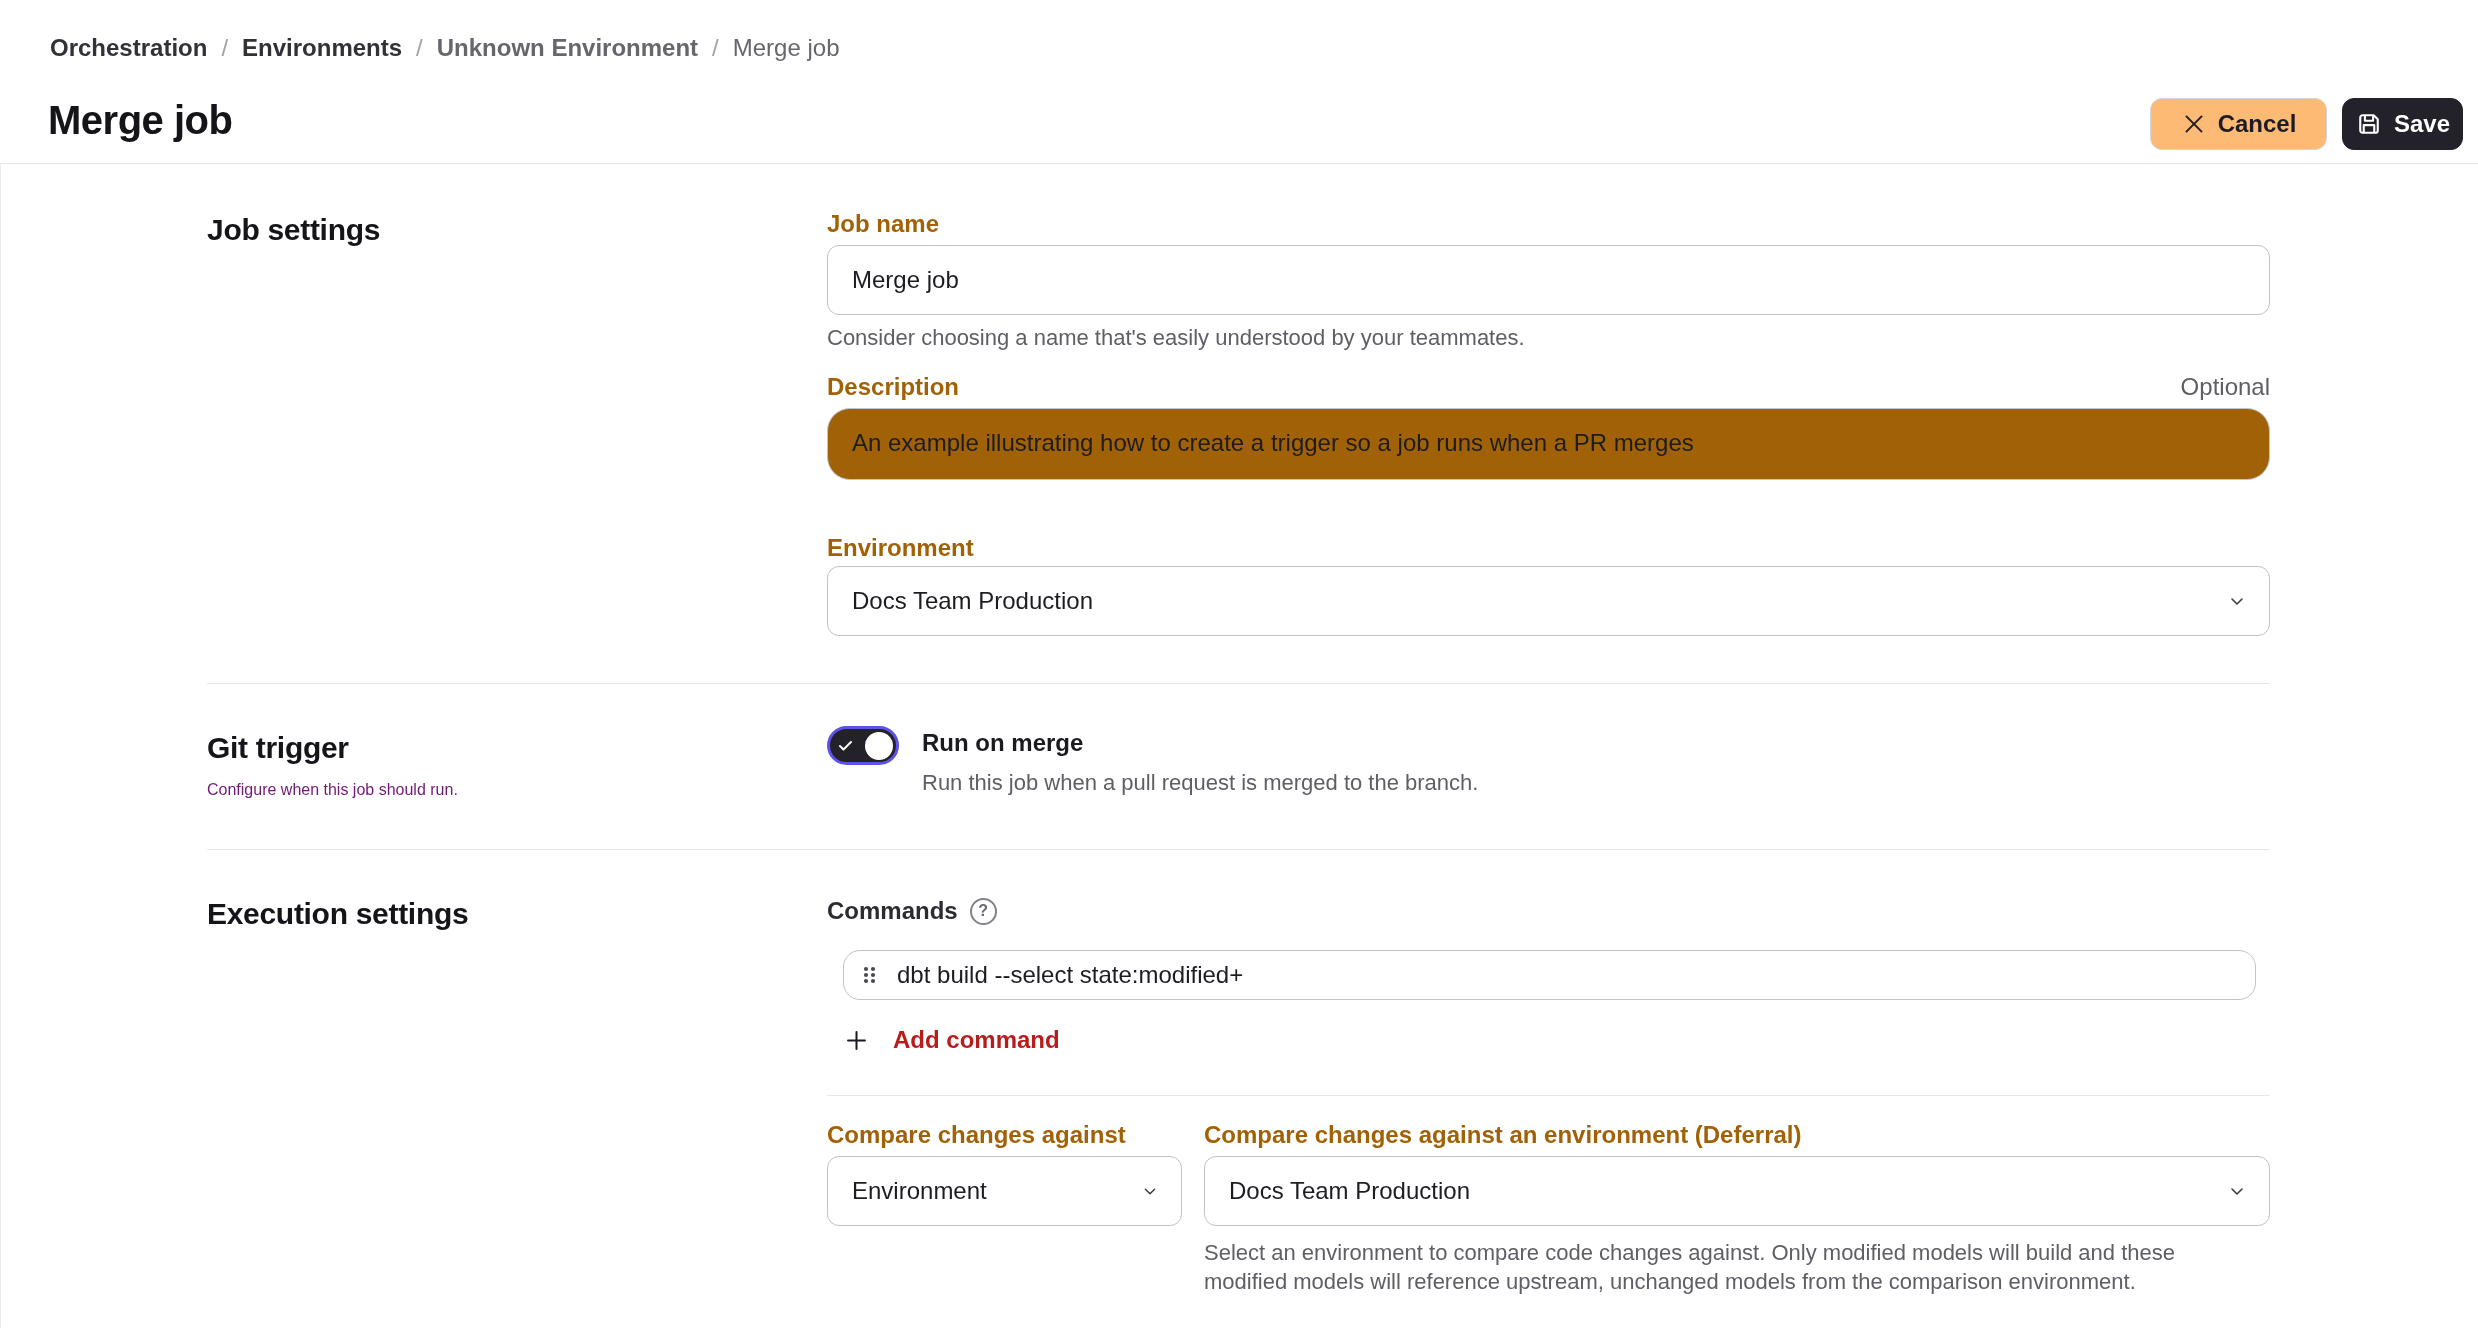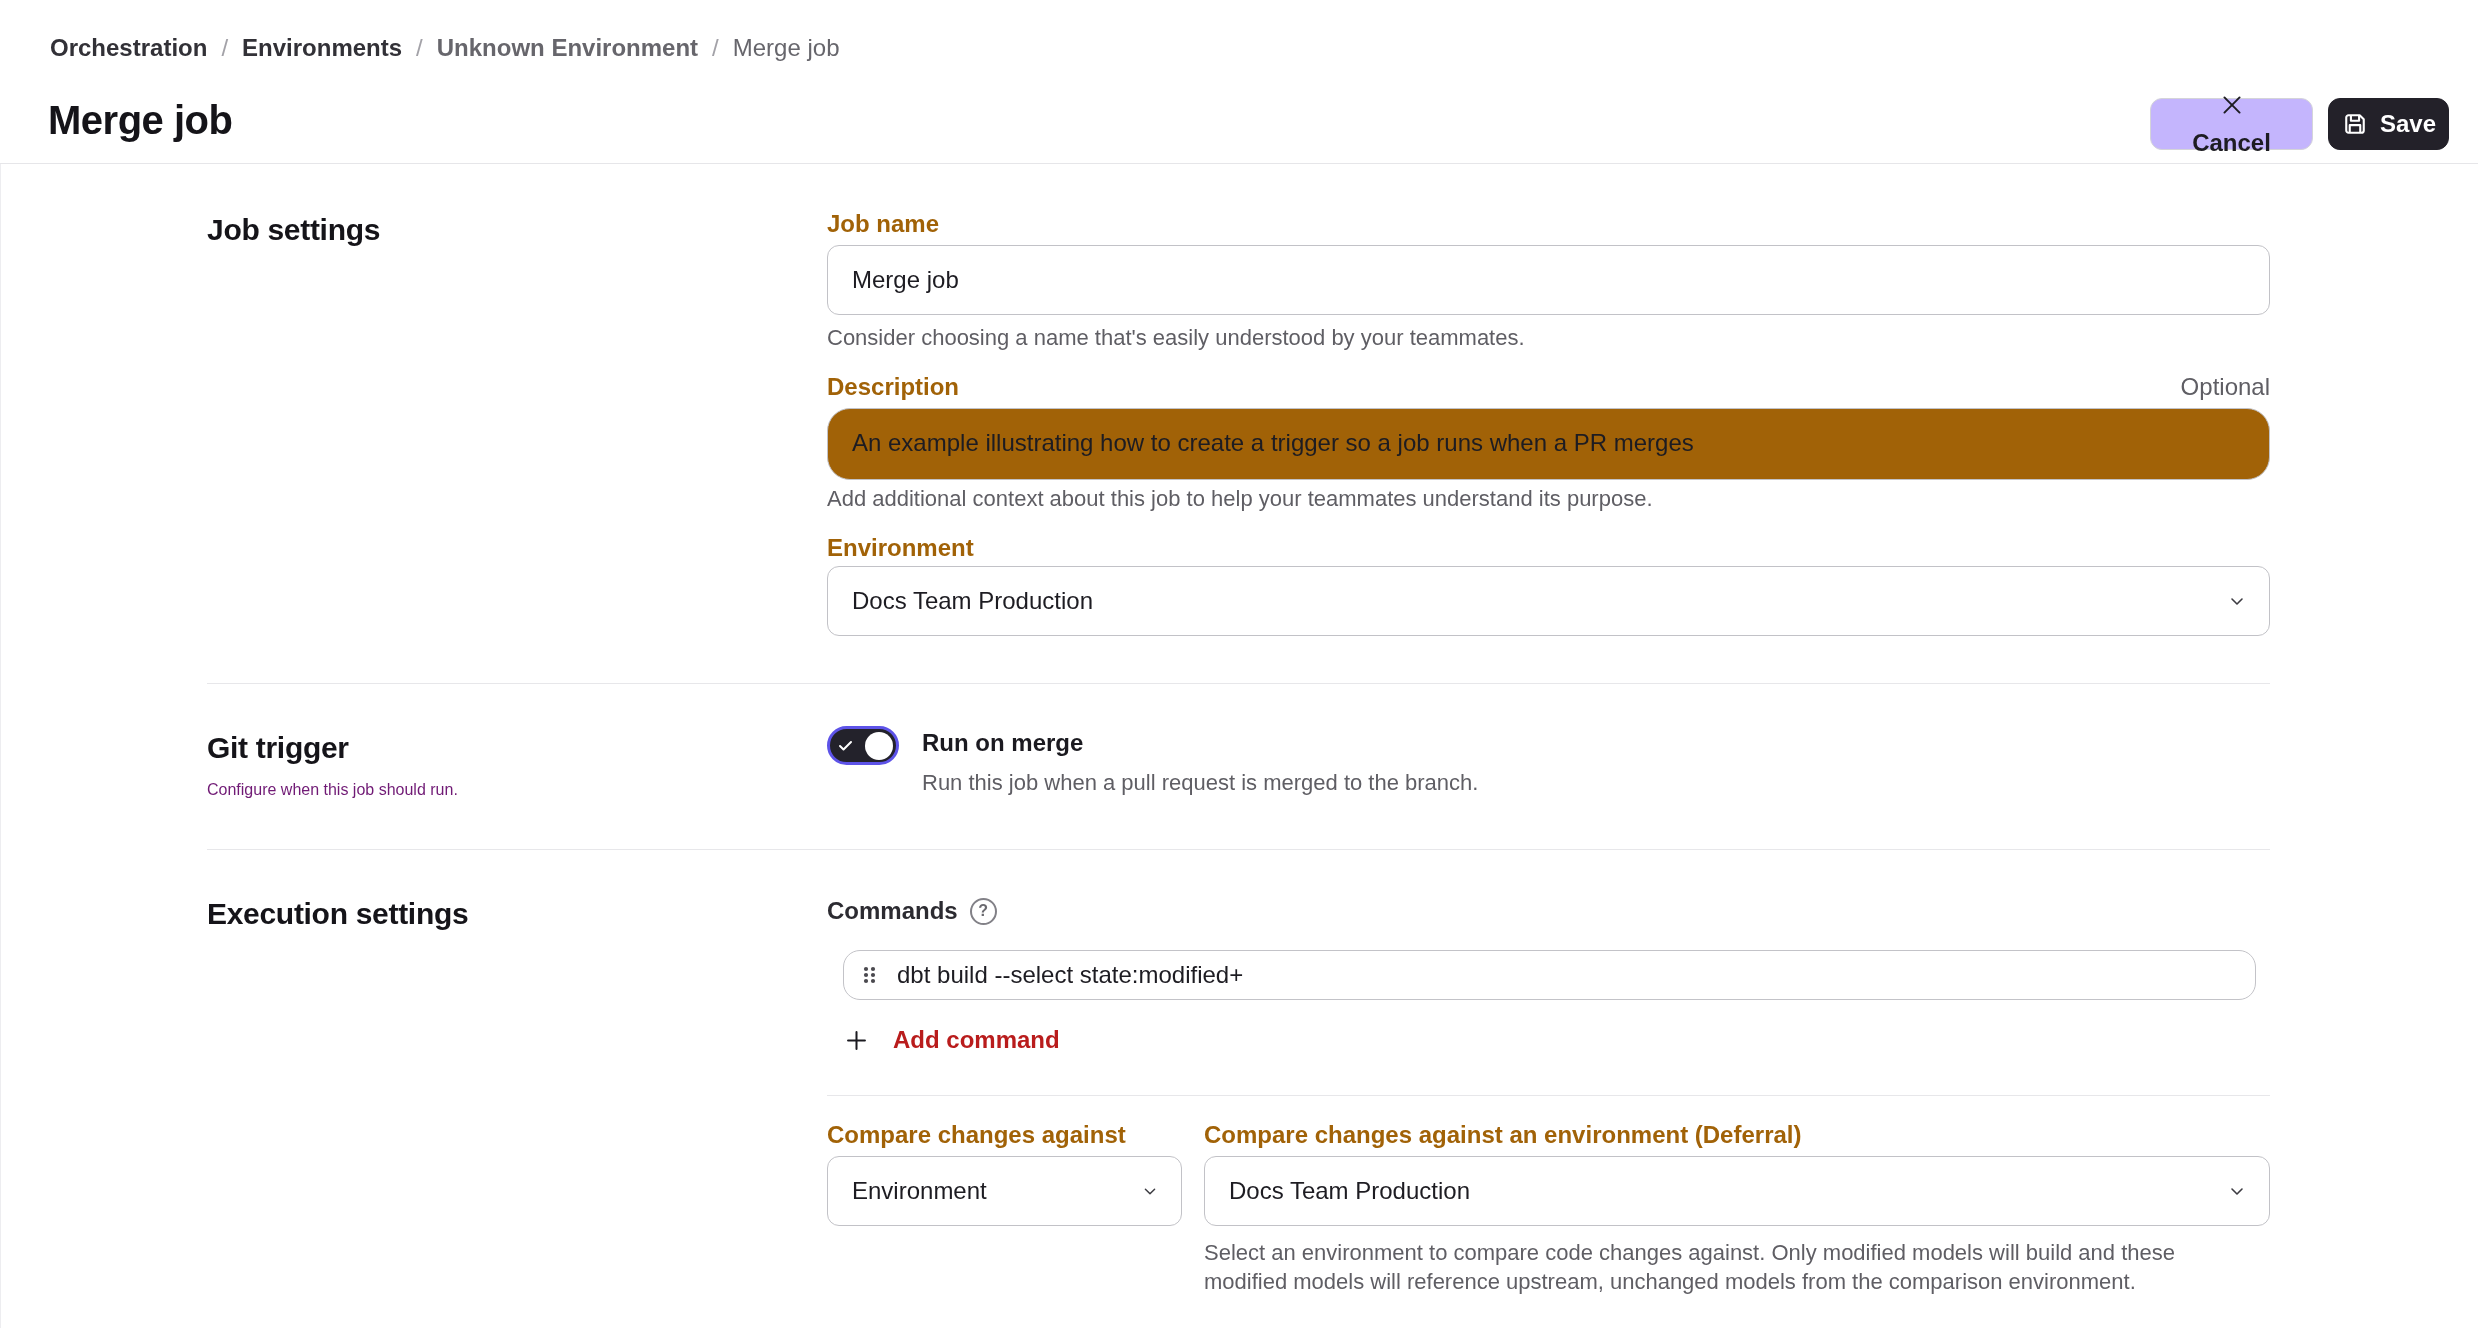--- a/index.html
+++ b/index.html
@@ -13,21 +13,21 @@
   .breadcrumb { position:absolute; left:50px; top:33px; display:flex; align-items:center; gap:14px; font-size:24px; line-height:30px; }
   .crumb-link { color:#323137; font-weight:600; cursor:pointer; }
   .crumb-muted { color:#67666c; font-weight:600; cursor:pointer; }
   .crumb-current { color:#67666c; font-weight:400; }
   .crumb-sep { color:#a3a2a8; font-weight:400; }
 
   .page-title { position:absolute; left:48px; top:95px; font-size:40px; line-height:50px; font-weight:700; color:#151419; letter-spacing:-0.5px; }
 
   .header-actions { position:absolute; top:98px; left:2150px; display:flex; gap:15px; }
   .btn { display:flex; align-items:center; justify-content:center; gap:11px; height:52px; border-radius:12px; font-family:inherit; font-size:24px; font-weight:600; cursor:pointer; }
-  .btn-secondary { width:163px; background:#c4b5fd; border:1.5px solid #d4d4d9; color:#1d1c22;flex-direction:column; }
+  .btn-secondary { width:177px; background:#fdba74; border:1.5px solid #d4d4d9; color:#1d1c22; }
   .btn-primary { width:121px; background:#232129; border:1.5px solid #232129; color:#ffffff; }
 
   .header-divider { position:absolute; left:0; top:163px; width:2478px; height:1px; background:#e6e6e9; }
   .left-edge { position:absolute; left:0; top:164px; width:1px; height:1164px; background:#ededf0; }
 
   
   .section-heading { position:absolute; font-size:30px; line-height:36px; font-weight:700; color:#151419; letter-spacing:-0.3px; }
   .section-sub { position:absolute; font-size:16px; line-height:28px; color:#701a75; }
   .field-label { position:absolute; font-size:24px; line-height:30px; font-weight:600; color:#a16207; }
   .helper { position:absolute; font-size:22px; line-height:29px; color:#5f5e64; }
@@ -97,21 +97,20 @@
 
   <h2 class="section-heading" style="left:207px; top:212px;">Job settings</h2>
 
   <label class="field-label" style="left:827px; top:209px;">Job name</label>
   <input class="text-input" style="left: 827px; top: 245px; width: 1443px;" type="text" value="Merge job">
   <p class="helper" style="left:827px; top:323px;">Consider choosing a name that's easily understood by your teammates.</p>
 
   <label class="field-label" style="left:827px; top:372px;">Description</label>
   <span class="helper" style="left:2120px; top:372px; width:150px; text-align:right; font-size:24px;">Optional</span>
   <textarea class="text-box" style="left: 827px; top: 408px; width: 1443px; height: 72px;">An example illustrating how to create a trigger so a job runs when a PR merges</textarea>
-  <p class="helper" style="left:827px; top:484px;">Add additional context about this job to help your teammates understand its purpose.</p>
 
   <label class="field-label" style="left:827px; top:533px;">Environment</label>
   <div class="select" style="left:827px; top:566px; width:1443px;">
     <span>Docs Team Production</span>
     <span class="chevron">
       <svg width="24" height="24" viewBox="0 0 24 24" fill="none" stroke="#3c3b41" stroke-width="1.6" stroke-linecap="round" stroke-linejoin="round">
         <polyline points="7,10 12,15 17,10"></polyline>
       </svg>
     </span>
   </div>

